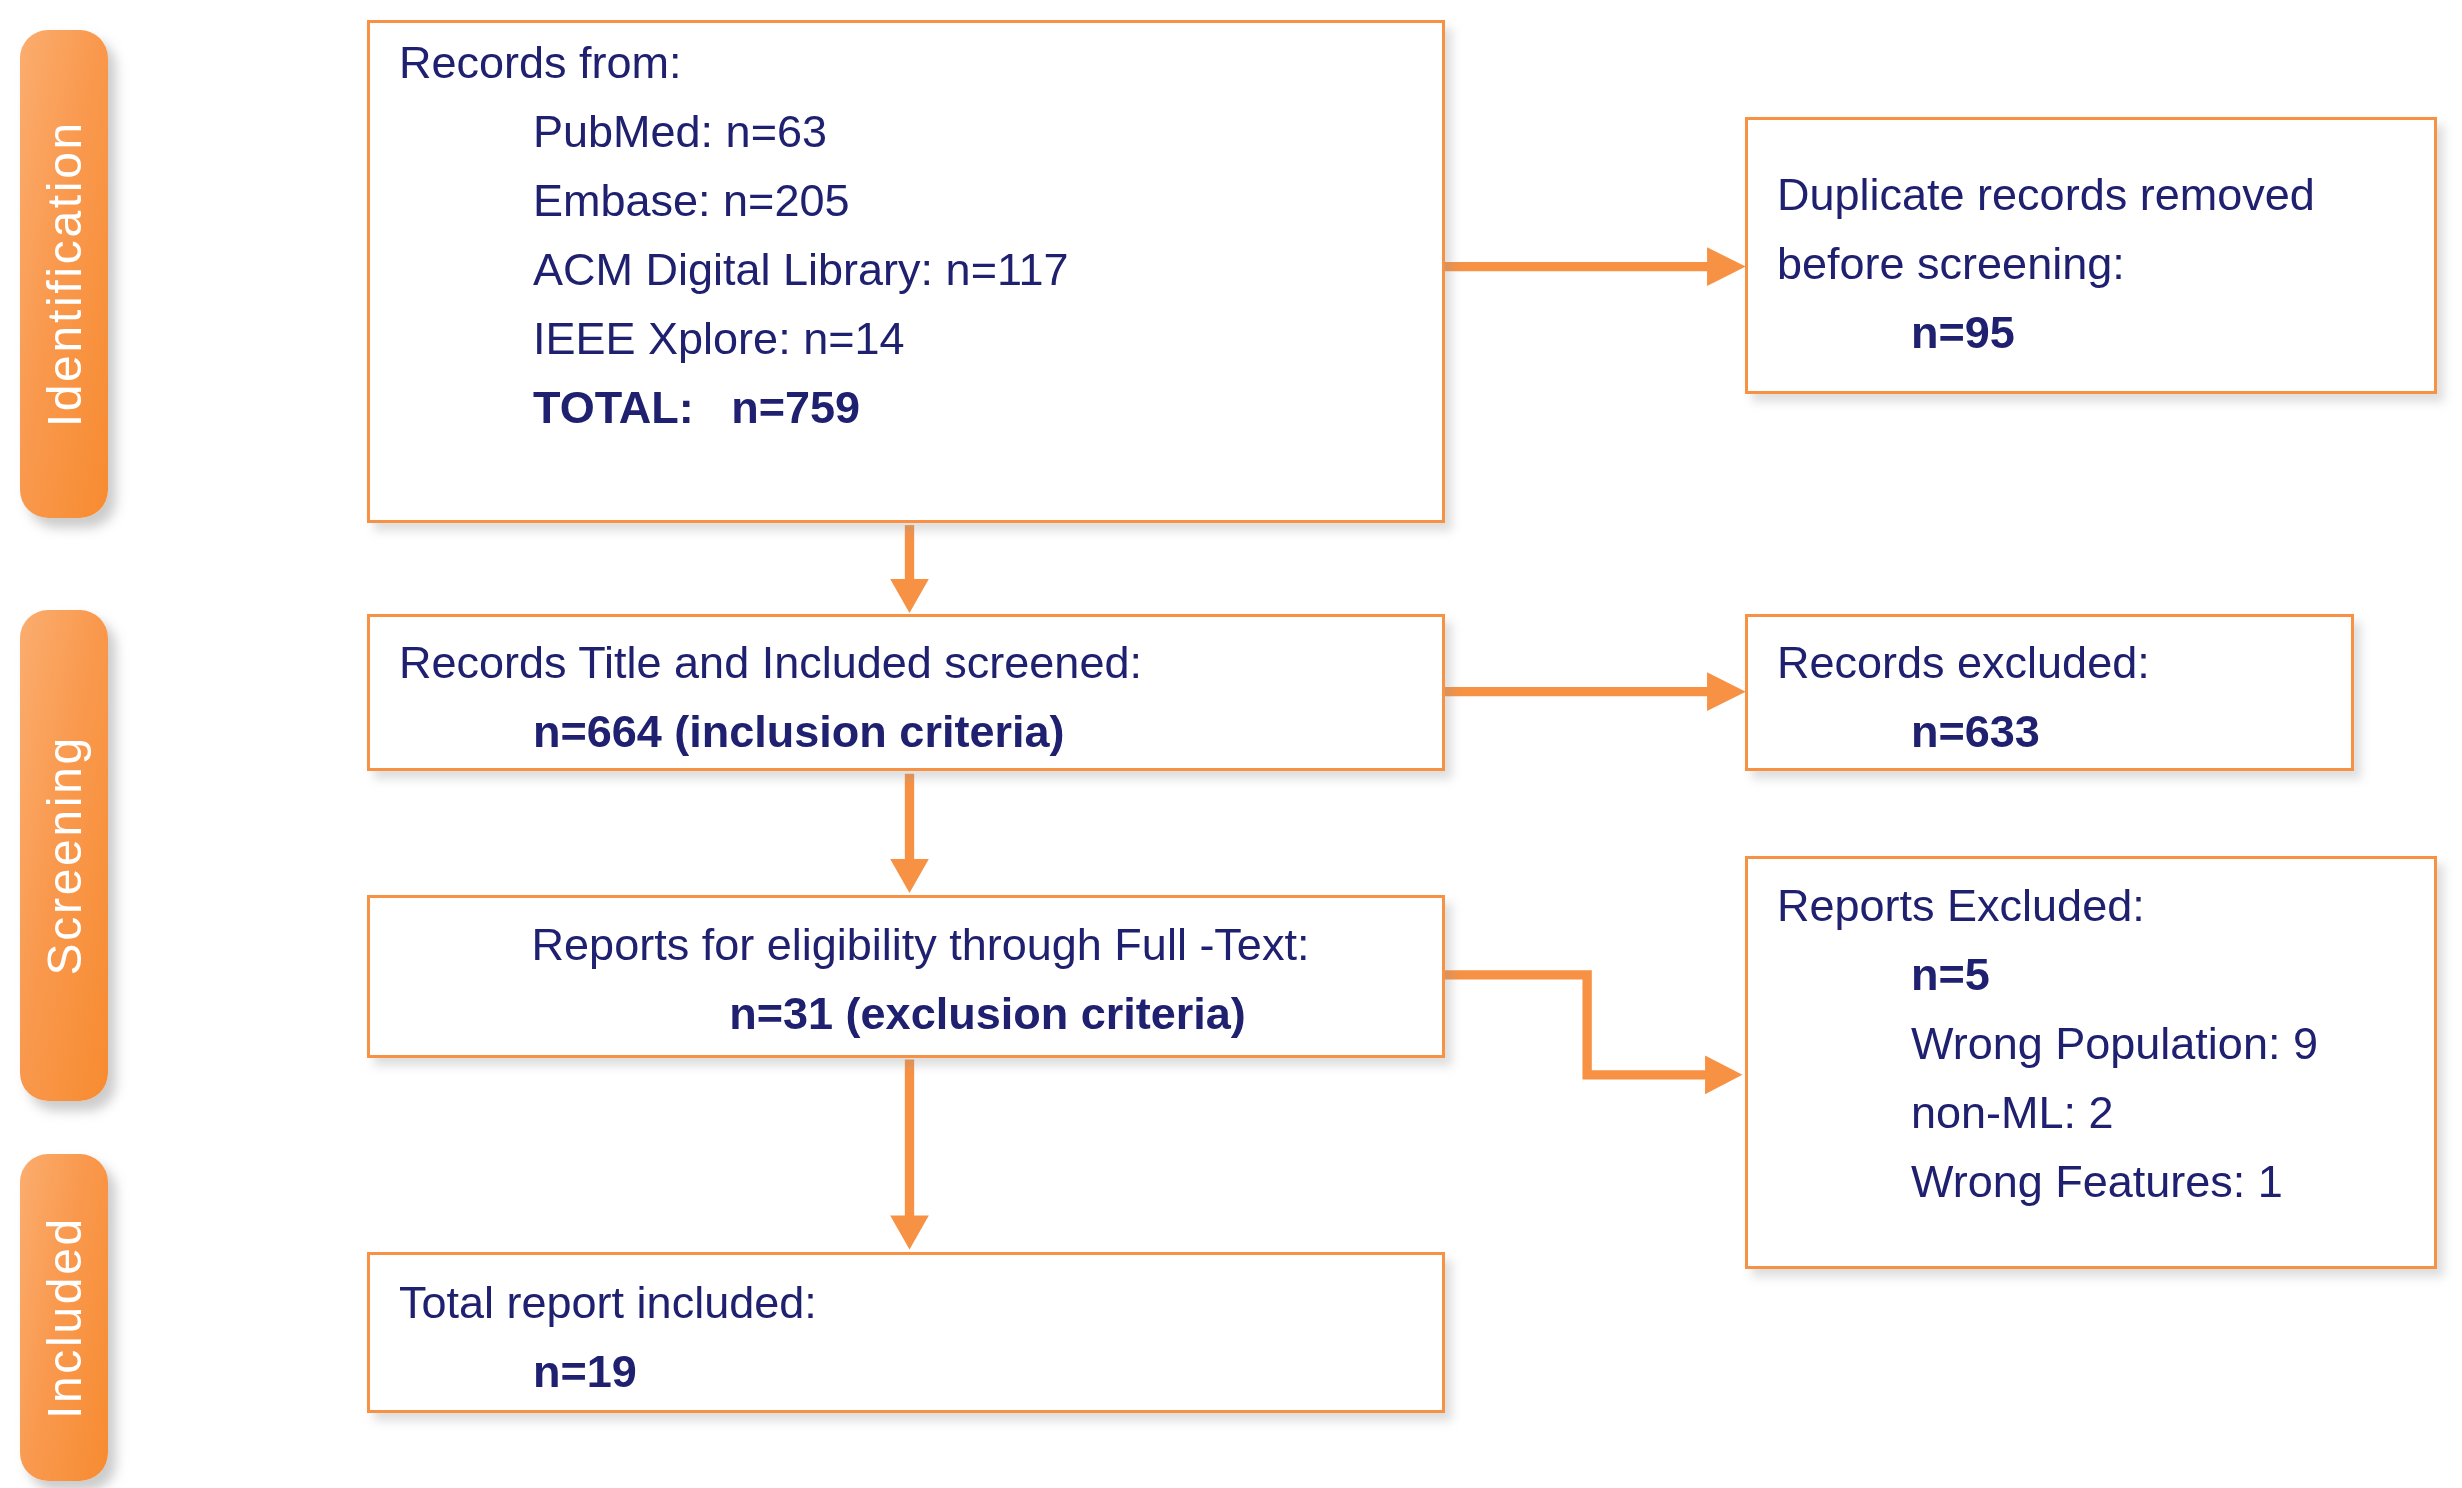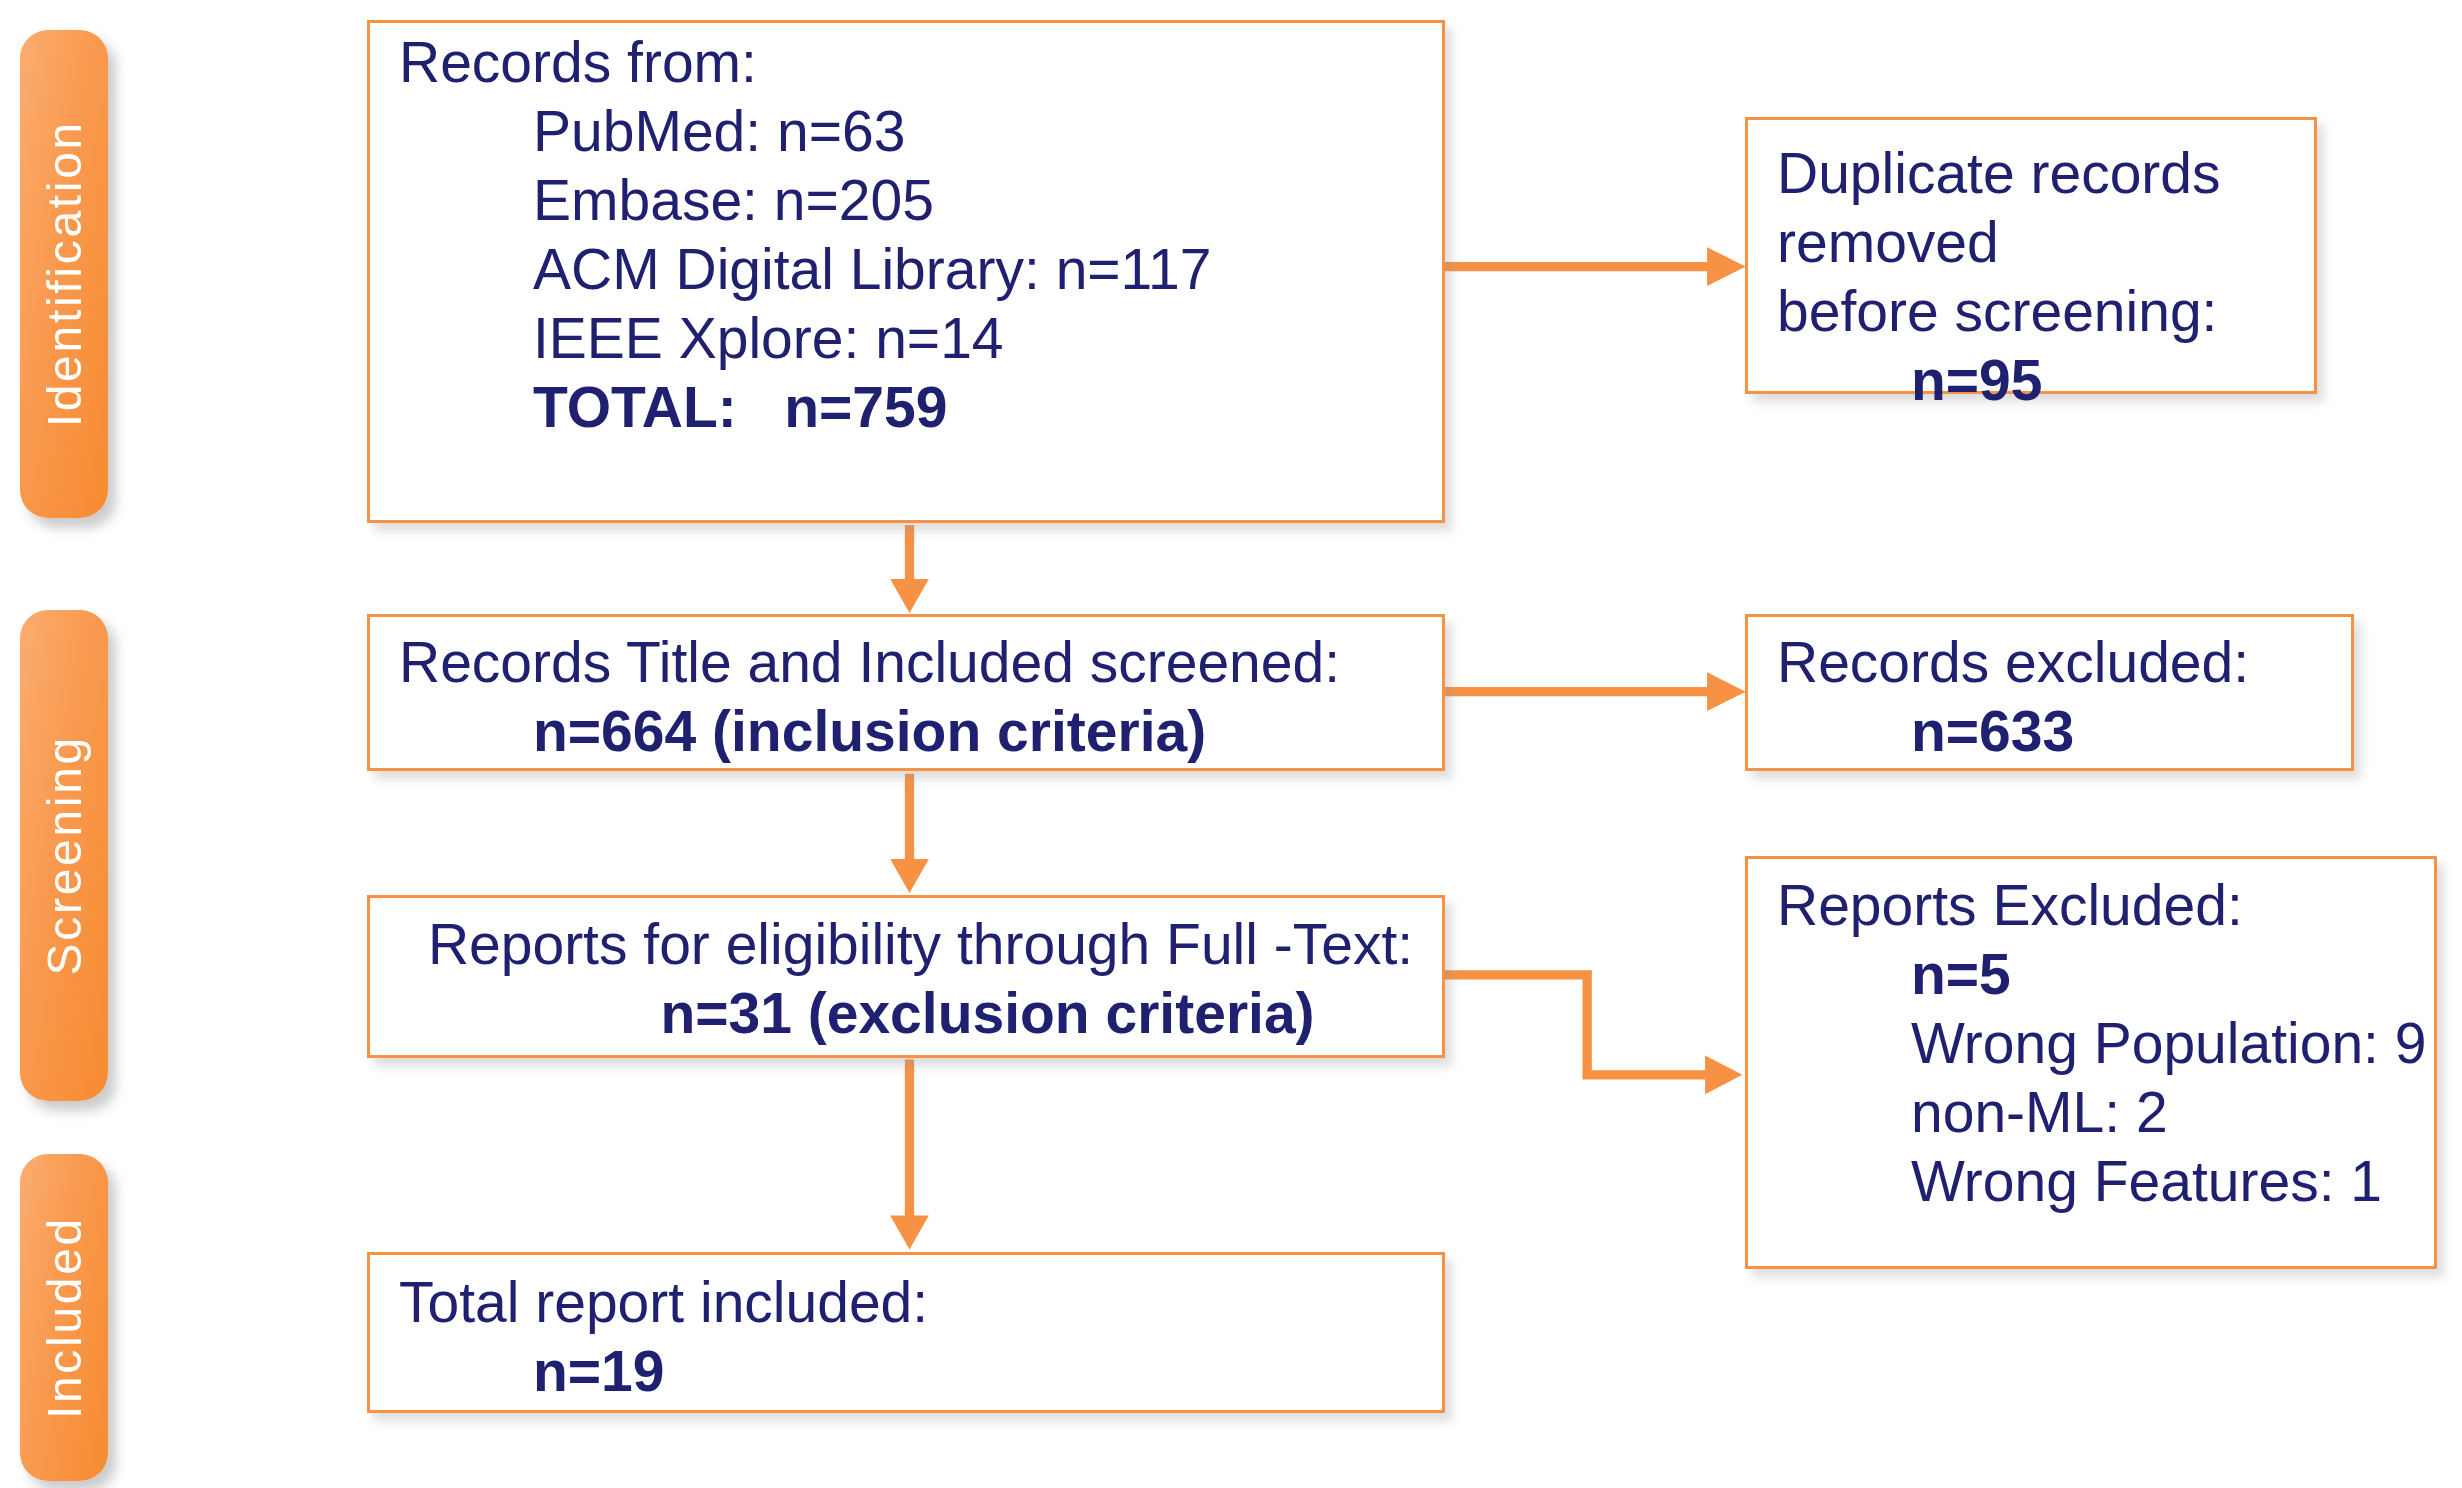--- a/index.html
+++ b/index.html
@@ -38,35 +38,35 @@
   
   .fbox{
     position:absolute;
     box-sizing:border-box;
     background:#ffffff;
     border:3.3px solid #F79245;
     box-shadow:6.7px 8px 9.3px rgba(145,145,145,0.30);
     color:#1F2170;
   }
   .fbox .line{
-    font-size:57px;
+    font-size:45px;
     line-height:69px;
     padding-left:29px;
     white-space:pre-wrap;
     color:#1F2170;
   }
   .fbox .indent{padding-left:163px;}
   .fbox .bold{font-weight:700;}
 
   #box-records-from   {left:367px; top:20px;   width:1078px; height:503px; padding-top:5.3px;}
   #box-screened       {left:367px; top:614px;  width:1078px; height:157px; padding-top:10.7px;}
   #box-eligibility    {left:367px; top:895px; width:1078px; height:163px; padding-top:12px;text-align:center;}
   #box-included       {left:367px; top:1252px; width:1078px; height:161px; padding-top:12.7px;}
 
-  #box-duplicates        {left:1745px; top:117px;  width:572px; height:277px; padding-top:19px;}
+  #box-duplicates        {left:1745px; top:117px;  width:692px; height:277px; padding-top:40px;}
   #box-records-excluded  {left:1745px; top:614px;  width:609px; height:157px; padding-top:10.7px;}
   #box-reports-excluded  {left:1745px; top:856px; width:692px; height:413px; padding-top:12px;}
 
   
   #arrow-layer{
     position:absolute;
     left:0;top:0;
     width:2462px;height:1488px;
     pointer-events:none;
   }

